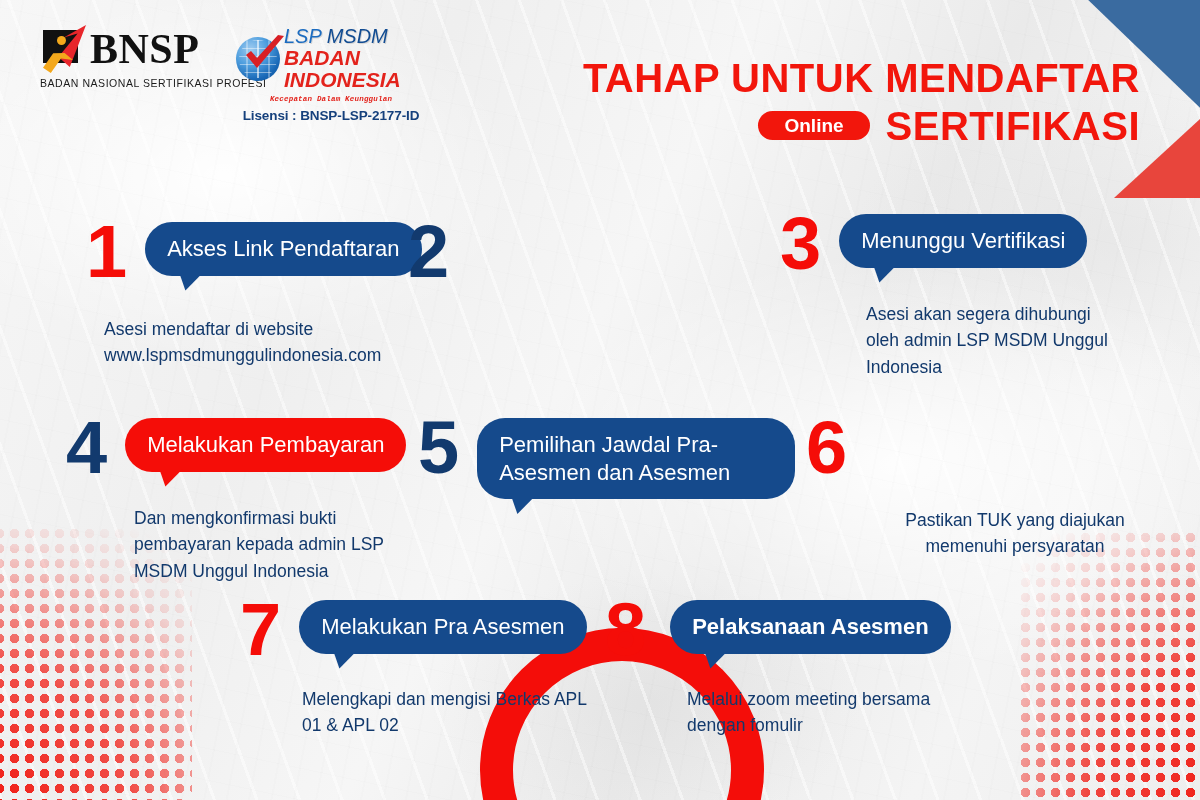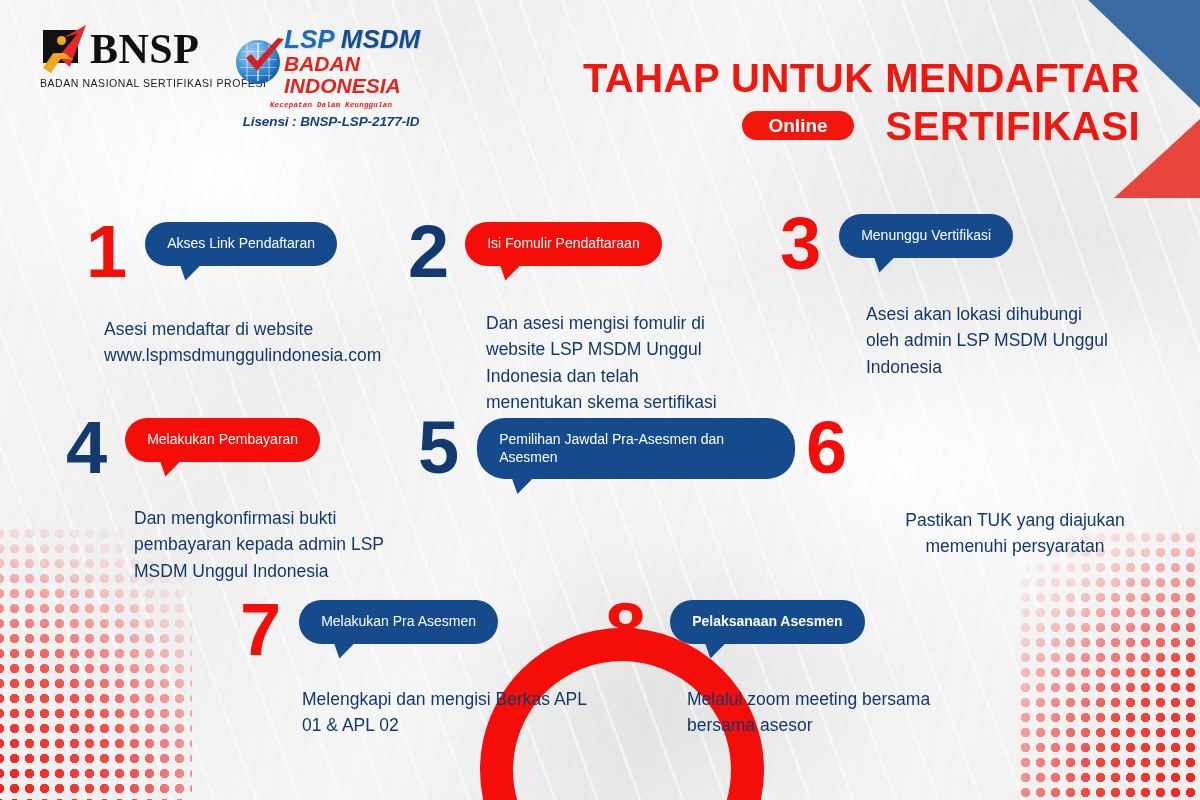--- a/index.html
+++ b/index.html
@@ -103,56 +103,56 @@
   }
   .globe::after{
     content:"";position:absolute;left:50%;top:3px;bottom:3px;width:1.5px;margin-left:-1px;
     background:rgba(255,255,255,.6);
     box-shadow:-11px 0 0 -0.3px rgba(255,255,255,.45), 11px 0 0 -0.3px rgba(255,255,255,.45);
   }
   .check{
     position:absolute;left:8px;top:-2px;width:42px;height:40px;z-index:3;
   }
   .lsp-title{
-    font-size:26px;font-weight:700;font-style:italic;color:#1c6cc0;letter-spacing:0px;line-height:1;
+    font-size:20px;font-weight:400;font-style:italic;color:#1c6cc0;letter-spacing:0px;line-height:1;
     text-shadow:1px 1px 0 rgba(0,0,0,.12);
   }
   .lsp-title .msdm{color:#124c92;}
   .lsp-sub{
     font-size:21px;font-weight:700;font-style:italic;color:#e3231c;letter-spacing:0px;line-height:1.05;margin-top:1px;
   }
   .lsp-tag{font-size:7.5px;font-style:italic;font-weight:700;color:#e3231c;margin-top:4px;letter-spacing:.2px;font-family:Liberation Mono, monospace;}
-  .lsp-lic{font-size:13.5px;font-weight:700;color:#15407c;margin-top:5px;letter-spacing:-.1px;white-space:nowrap;font-style:italic;}
+  .lsp-lic{font-size:13.5px;font-weight:700;color:#15407c;margin-top:5px;letter-spacing:-.1px;white-space:nowrap;}
 
   .title-wrap{position:absolute;right:104px;top:58px;text-align:right;z-index:7;}
   .title-1{
     font-size:40px;font-weight:700;color:#f2160c;letter-spacing:.5px;line-height:1.02;white-space:nowrap;
   }
-  .title-2row{display:flex;align-items:center;justify-content:flex-end;gap:32px;margin-top:7px;}
+  .title-2row{display:flex;align-items:center;justify-content:flex-end;gap:16px;margin-top:7px;}
   .online-pill{
     background:#f2160c;color:#fff;border-radius:22px;padding:5px 26px;
     font-size:19px;font-weight:700;line-height:1;white-space:nowrap;
   }
   .title-2{
     font-size:40px;font-weight:700;color:#f2160c;letter-spacing:.5px;line-height:1;white-space:nowrap;
   }
 
   
   .steps{position:absolute;inset:0;z-index:5;}
   .step{position:absolute;}
   .step-head{display:flex;align-items:flex-start;}
   .num{
     font-size:74px;font-weight:700;line-height:.82;flex:none;
     font-family:"Liberation Sans", sans-serif;
   }
   .num.red{color:#f50d08;}
   .num.blue{color:#123a6e;}
   .bubble{
     position:relative;border-radius:28px;color:#fff;
-    padding:13px 22px;font-size:14px;line-height:1.25;
+    padding:13px 22px;font-size:22px;line-height:1.25;
     display:inline-block;
   }
   .bubble.blue{background:#154a8c;}
   .bubble.red{background:#f50d08;}
   .bubble .tail{
     position:absolute;left:34px;bottom:-15px;width:24px;height:18px;
   }
   .bubble.blue .tail{background:#154a8c;clip-path:polygon(0 0, 100% 0, 26% 100%);}
   .bubble.red  .tail{background:#f50d08;clip-path:polygon(0 0, 100% 0, 26% 100%);}
   .desc{
@@ -226,37 +226,32 @@
           <span>Akses Link Pendaftaran</span>
           <div class="tail"></div>
         </div>
       </div>
       <div class="desc" style="margin:33px 0 0 18px;width:330px;">Asesi mendaftar di website www.lspmsdmunggulindonesia.com</div>
     </div>
 
     <div class="step" style="left:408px;top:222px;width:320px;">
       <div class="step-head">
         <div class="num blue">2</div>
-        <div class="bubble red" style="margin-left:16px;">
-          <span>Isi Fomulir Pendaftaraan</span>
-          <div class="tail"></div>
-        </div>
-      </div>
-      <div class="desc" style="margin:27px 0 0 78px;width:250px;">Dan asesi mengisi fomulir di website LSP MSDM Unggul Indonesia dan telah menentukan skema sertifikasi</div>
+      </div>
     </div>
 
     <div class="step" style="left:780px;top:214px;width:330px;">
       <div class="step-head">
         <div class="num red">3</div>
         <div class="bubble blue" style="margin-left:18px;">
           <span>Menunggu Vertifikasi</span>
           <div class="tail"></div>
         </div>
       </div>
-      <div class="desc" style="margin:26px 0 0 86px;width:250px;">Asesi akan lokasi dihubungi oleh admin LSP MSDM Unggul Indonesia</div>
+      <div class="desc" style="margin:26px 0 0 86px;width:250px;">Asesi akan segera dihubungi oleh admin LSP MSDM Unggul Indonesia</div>
     </div>
 
     <div class="step" style="left:66px;top:418px;width:350px;">
       <div class="step-head">
         <div class="num blue">4</div>
         <div class="bubble red" style="margin-left:18px;text-align:right;">
           <span>Melakukan Pembayaran</span>
           <div class="tail"></div>
         </div>
       </div>
@@ -293,17 +288,17 @@
     </div>
 
     <div class="step" style="left:605px;top:600px;width:350px;">
       <div class="step-head">
         <div class="num red">8</div>
         <div class="bubble blue" style="margin-left:24px;font-weight:bold;">
           <span>Pelaksanaan Asesmen</span>
           <div class="tail"></div>
         </div>
       </div>
-      <div class="desc" style="margin:25px 0 0 82px;width:300px;">Melalui zoom meeting bersama bersama asesor</div>
+      <div class="desc" style="margin:25px 0 0 82px;width:300px;">Melalui zoom meeting bersama dengan fomulir</div>
     </div>
 
   </div>
 </div>
 
 </body></html>

